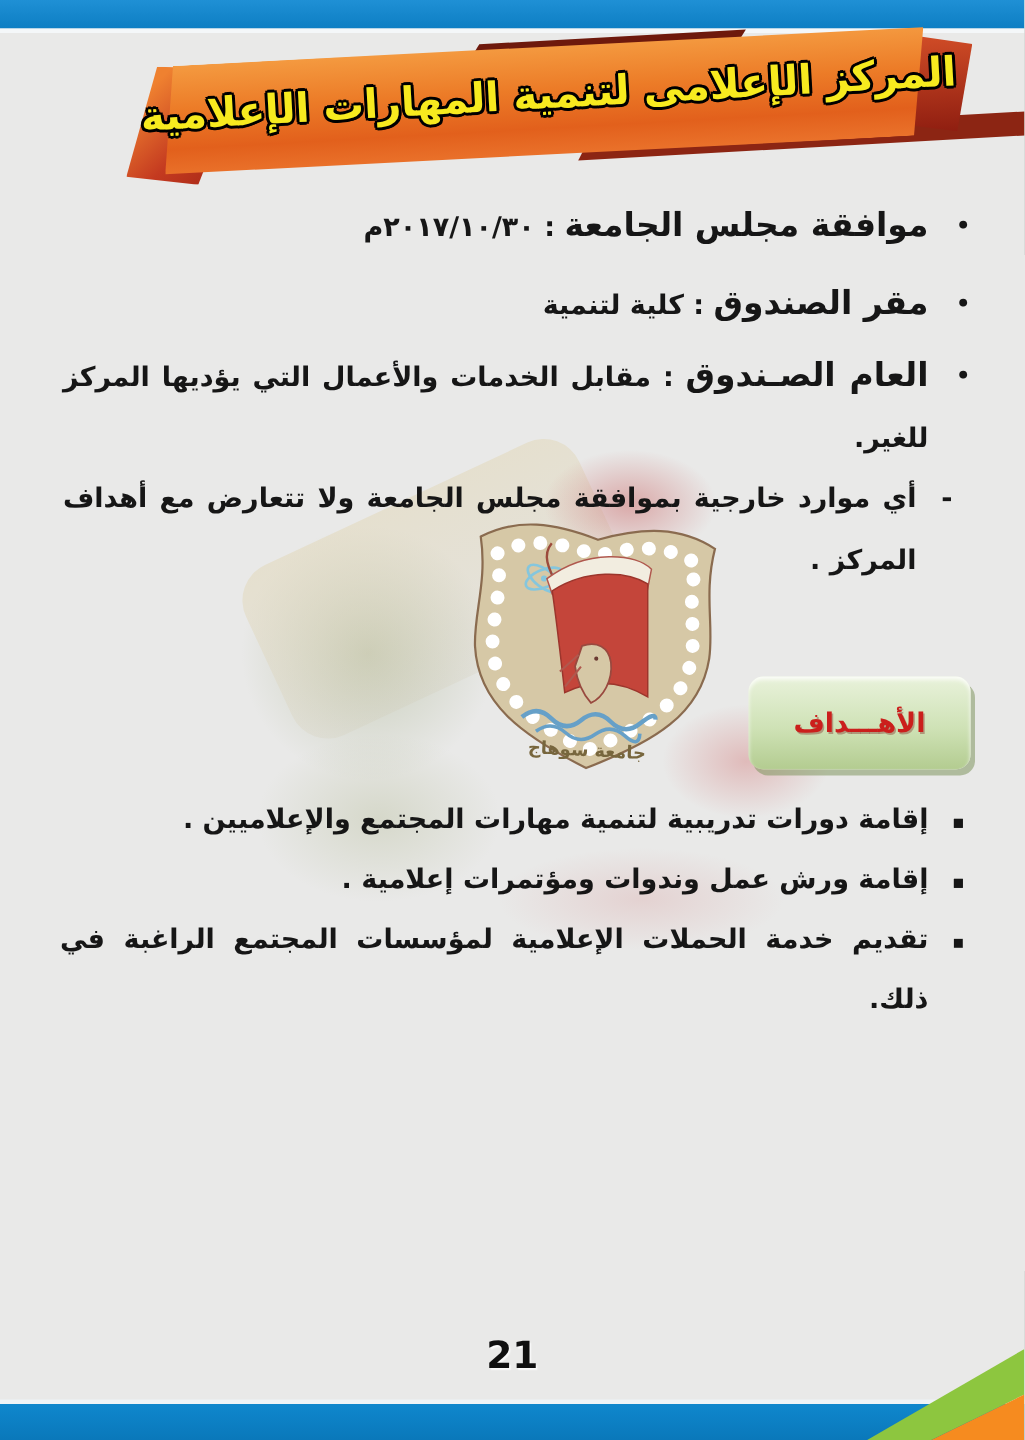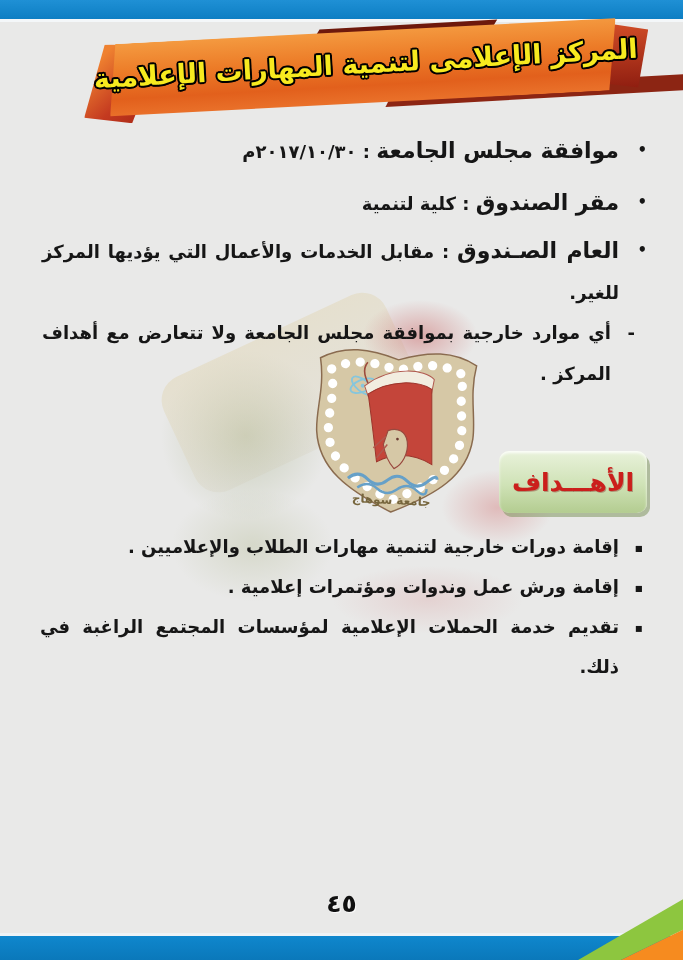--- a/index.html
+++ b/index.html
@@ -122,21 +122,21 @@
   
   .objectives-label {
     position: absolute; left: 499px; top: 451px; width: 148px; height: 62px;
     border-radius: 10px;
     background: linear-gradient(180deg, #e9f2db 0%, #cfe2b6 55%, #b3cc90 100%);
     box-shadow: 3px 4px 0 rgba(128,150,95,.55), inset 0 2px 3px rgba(255,255,255,.85);
     display: flex; align-items: center; justify-content: center;
     z-index: 4;
   }
   .objectives-label-text {
-    font-size: 25px; font-weight: bold; color: #cb1f1c;
+    font-size: 18px; font-weight: bold; color: #cb1f1c;
     text-shadow: 1px 1px 0 rgba(120,20,20,.35);
   }
   .objectives-list { position: absolute; right: 34px; left: 40px; top: 527px; z-index: 3; }
   .objective-item {
     position: relative; padding-right: 30px;
     line-height: 40px; font-size: 18px; font-weight: bold; color: #161616;
     text-align: justify; text-justify: inter-word;
   }
   .objective-item .marker { font-size: 12px; top: 1px; right: 6px; }
 
@@ -216,33 +216,33 @@
   <div class="objectives-label">
     <span class="objectives-label-text">الأهـــداف</span>
   </div>
 
   <div class="objectives-list">
     <div class="objective-item">
       <span class="marker">▪</span>
     </div>
     <div class="objective-item">
       <span class="marker">▪</span>
-      <span>إقامة دورات خارجية لتنمية مهارات الطلاب والإعلاميين .</span>
+      <span>إقامة دورات تدريبية لتنمية مهارات المجتمع والإعلاميين .</span>
     </div>
     <div class="objective-item">
       <span class="marker">▪</span>
     </div>
     <div class="objective-item">
       <span class="marker">▪</span>
       <span>إقامة ورش عمل وندوات ومؤتمرات إعلامية .</span>
     </div>
     <div class="objective-item">
       <span class="marker">▪</span>
       <span>تقديم خدمة الحملات الإعلامية لمؤسسات المجتمع الراغبة في ذلك.</span>
     </div>
   </div>
 
-  <div class="page-number">٤٥</div>
+  <div class="page-number">21</div>
   <div class="bottombar"></div>
   <div class="corner-green"></div>
   <div class="corner-orange"></div>
 
 </div>
 
 </body></html>

